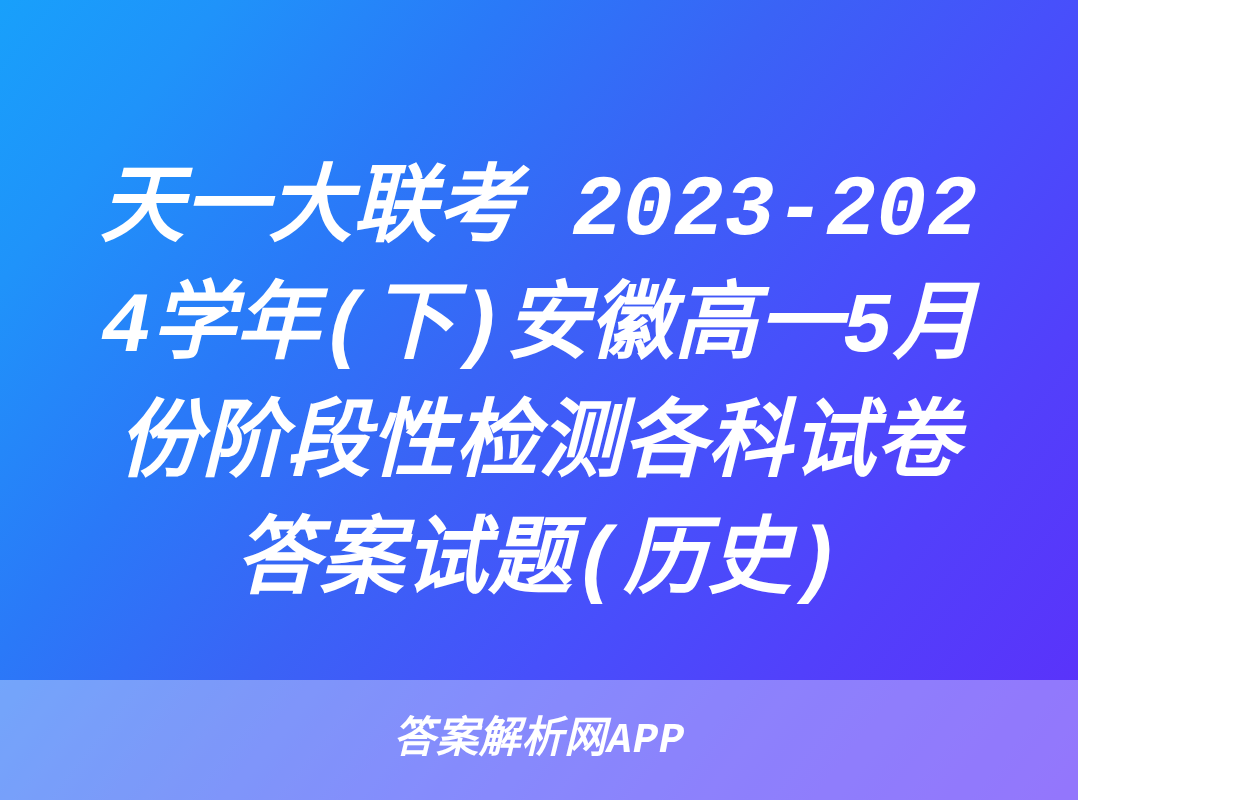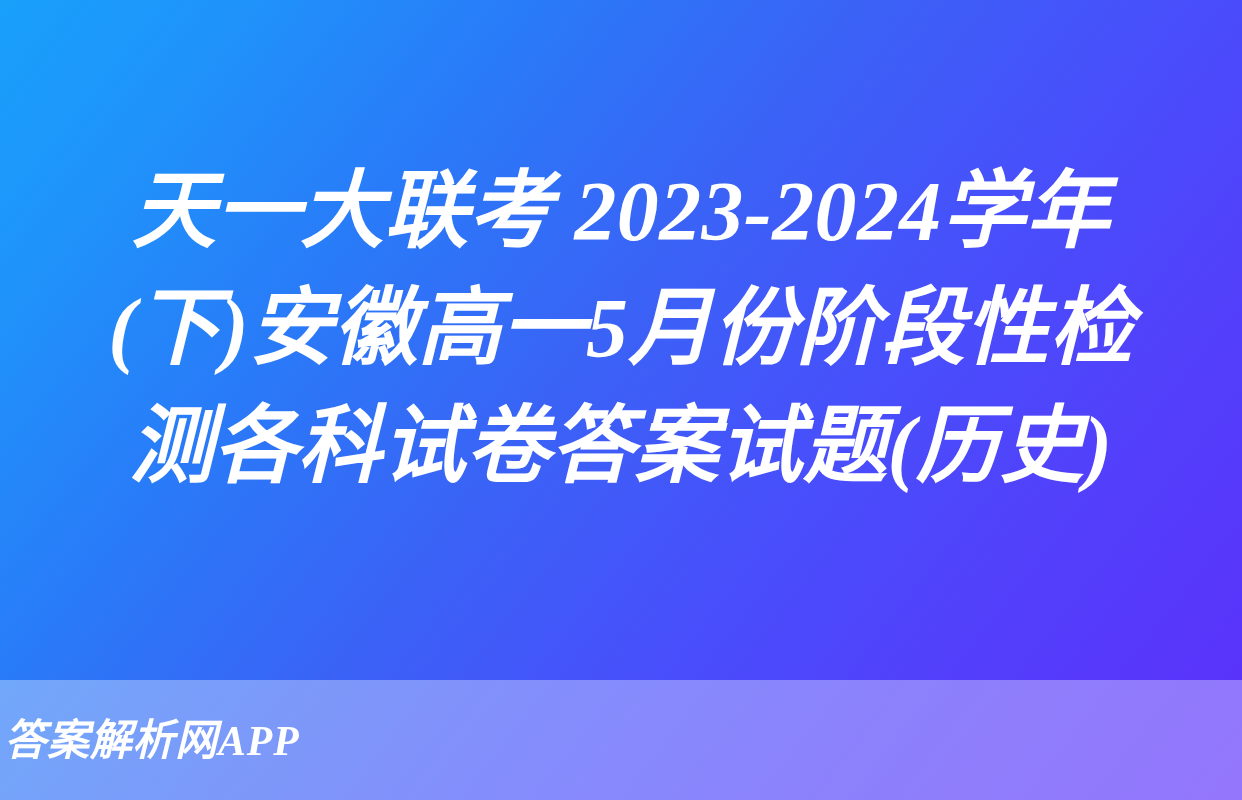--- a/index.html
+++ b/index.html
@@ -5,24 +5,24 @@
 <style>
   html, body {
     margin: 0;
     padding: 0;
     background: #ffffff;
   }
 
   
   #card {
     position: relative;
-    width: 1242px;
+    width: 1078px;
     height: 800px;
     overflow: hidden;
-    font-family: Liberation Serif, serif;
+    font-family: Liberation Mono, monospace;
     
     background-image: linear-gradient(
         128deg,
         #18a0fb   0%,
         #1f93fa  13%,
         #2a79f8  30%,
         #3a63f6  46%,
         #4750fb  62%,
         #5240fb  78%,
         #5c2ffa 100%);
@@ -54,20 +54,21 @@
   
   #footer-band {
     position: absolute;
     left: 0;
     right: 0;
     bottom: 0;
     height: 120px;
     background: rgba(255, 255, 255, 0.34);
     display: flex;
     align-items: center;
+    justify-content: center;
     z-index: 1;
   }
 
   #footer-band .wm {
     color: #ffffff;
     font-size: 43px;
     font-weight: 700;
     font-style: italic;
     letter-spacing: 1px;
     line-height: 1;

